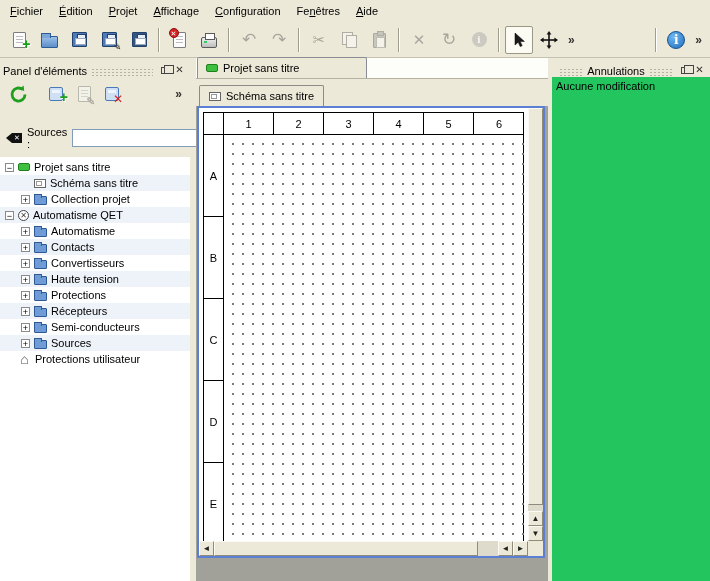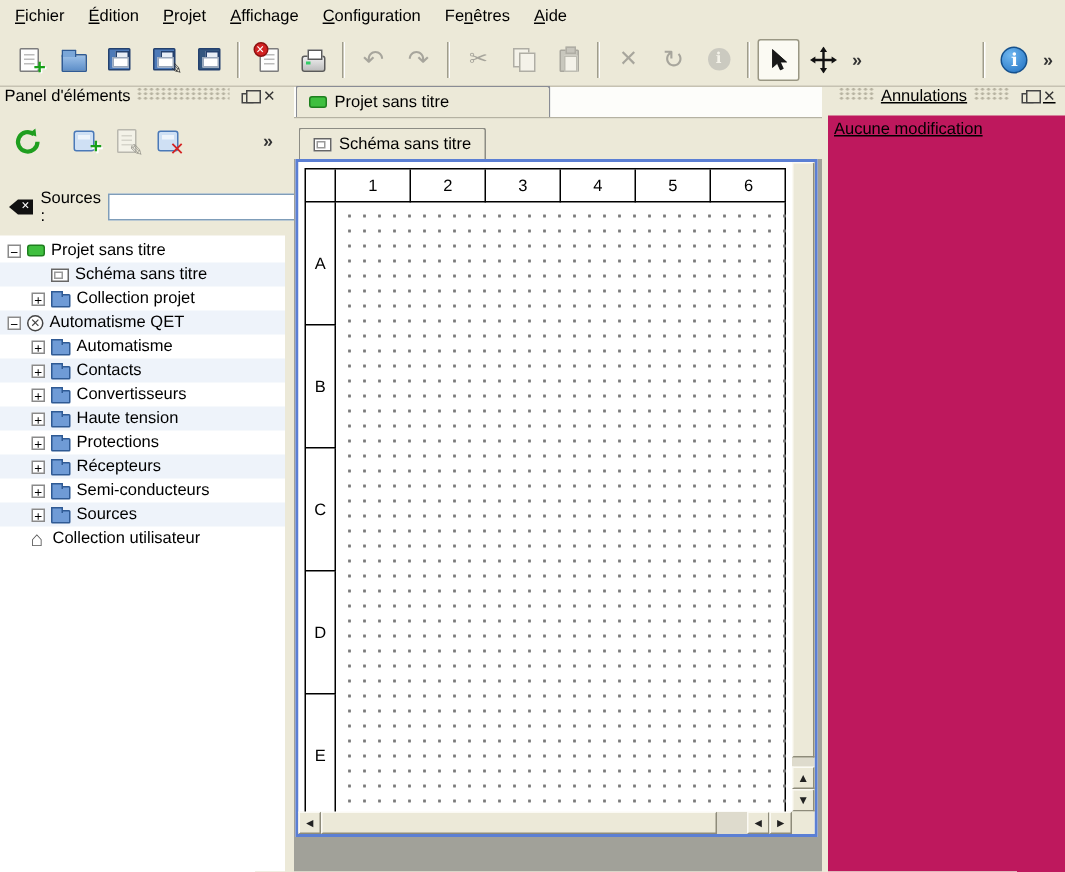--- a/index.html
+++ b/index.html
@@ -64,22 +64,22 @@
   .ic-info.blue { width:18px; height:18px; background:radial-gradient(circle at 35% 30%, #6fb7f0, #1f6fc0); border:1px solid #14508c; line-height:17px; font-size:12px; }
 
   
   .main { flex:1; display:flex; min-height:0; }
   .vsplit { width:6px; flex:none; }
   .vsplit2 { width:4px; flex:none; }
 
   
   .dock { display:flex; flex-direction:column; min-height:0; }
   .left-dock { width:190px; flex:none; }
-  .right-dock { width:158px; flex:none;text-decoration:underline; }
-  .dock-title { height:19px; flex:none; display:flex; align-items:flex-start; padding:0 3px; }
+  .right-dock { width:158px; flex:none; }
+  .dock-title { height:19px; flex:none; display:flex; align-items:flex-end; padding:0 3px; }
   .dock-texture { flex:1; height:9px; margin:0 4px;
     background-image:radial-gradient(#b7b3a1 1px, transparent 1.2px);
     background-size:4px 3px; }
   .dock-title-label { white-space:nowrap; }
   .dock-btn { width:15px; height:14px; flex:none; display:flex; align-items:center; justify-content:center; color:#333; }
   .i-float { width:8px; height:7px; border:1px solid #444; position:relative; background:#ece9d8; }
   .i-float::before { content:""; position:absolute; left:2px; top:-3px; width:8px; height:7px; border:1px solid #444; background:#ece9d8; }
   .i-close { font-size:10px; font-weight:700; line-height:1; }
   .i-close::before { content:"✕"; }
 
@@ -144,21 +144,21 @@
   
   .vscroll { grid-column:2; grid-row:1; display:flex; flex-direction:column; background:#dedbcd; }
   .hscroll { grid-column:1; grid-row:2; display:flex; background:#dedbcd; }
   .sb-corner { grid-column:2; grid-row:2; background:#ece9d8; }
   .sb-btn { flex:none; width:15px; height:15px; background:#ece9d8; border:1px solid; border-color:#fbfaf4 #8e8b7a #8e8b7a #fbfaf4; color:#222; font-size:8px; display:flex; align-items:center; justify-content:center; line-height:1; }
   .vthumb { flex:none; height:calc(100% - 36px); background:#ece9d8; border:1px solid; border-color:#fbfaf4 #8e8b7a #8e8b7a #fbfaf4; }
   .hthumb { flex:none; width:calc(100% - 65px); background:#ece9d8; border:1px solid; border-color:#fbfaf4 #8e8b7a #8e8b7a #fbfaf4; }
   .sb-space { flex:1; }
 
   
-  .undo-body { flex:1; background:#be185d; padding:3px 4px; }
+  .undo-body { flex:1; background:#22c55e; padding:3px 4px; }
 
   
   .svg-ic { display:block; }
 </style>
 </head>
 <body>
 
 <div class="app">
 
   <div class="menubar">
@@ -357,21 +357,21 @@
           <span class="tlabel">Semi-conducteurs</span>
         </div>
         <div class="trow lvl1">
           <span class="exp exp-plus"></span>
           <span class="ti ti-folder"></span>
           <span class="tlabel">Sources</span>
         </div>
         <div class="trow">
           <span class="exp exp-none"></span>
           <span class="ti ti-home"></span>
-          <span class="tlabel">Collection utilisateur</span>
+          <span class="tlabel">Protections utilisateur</span>
         </div>
       </div>
     </div>
 
     <div class="vsplit"></div>
 
     <div class="center">
       <div class="proj-tabbar">
         <div class="proj-tab">
           <span class="ti ti-project"></span>

